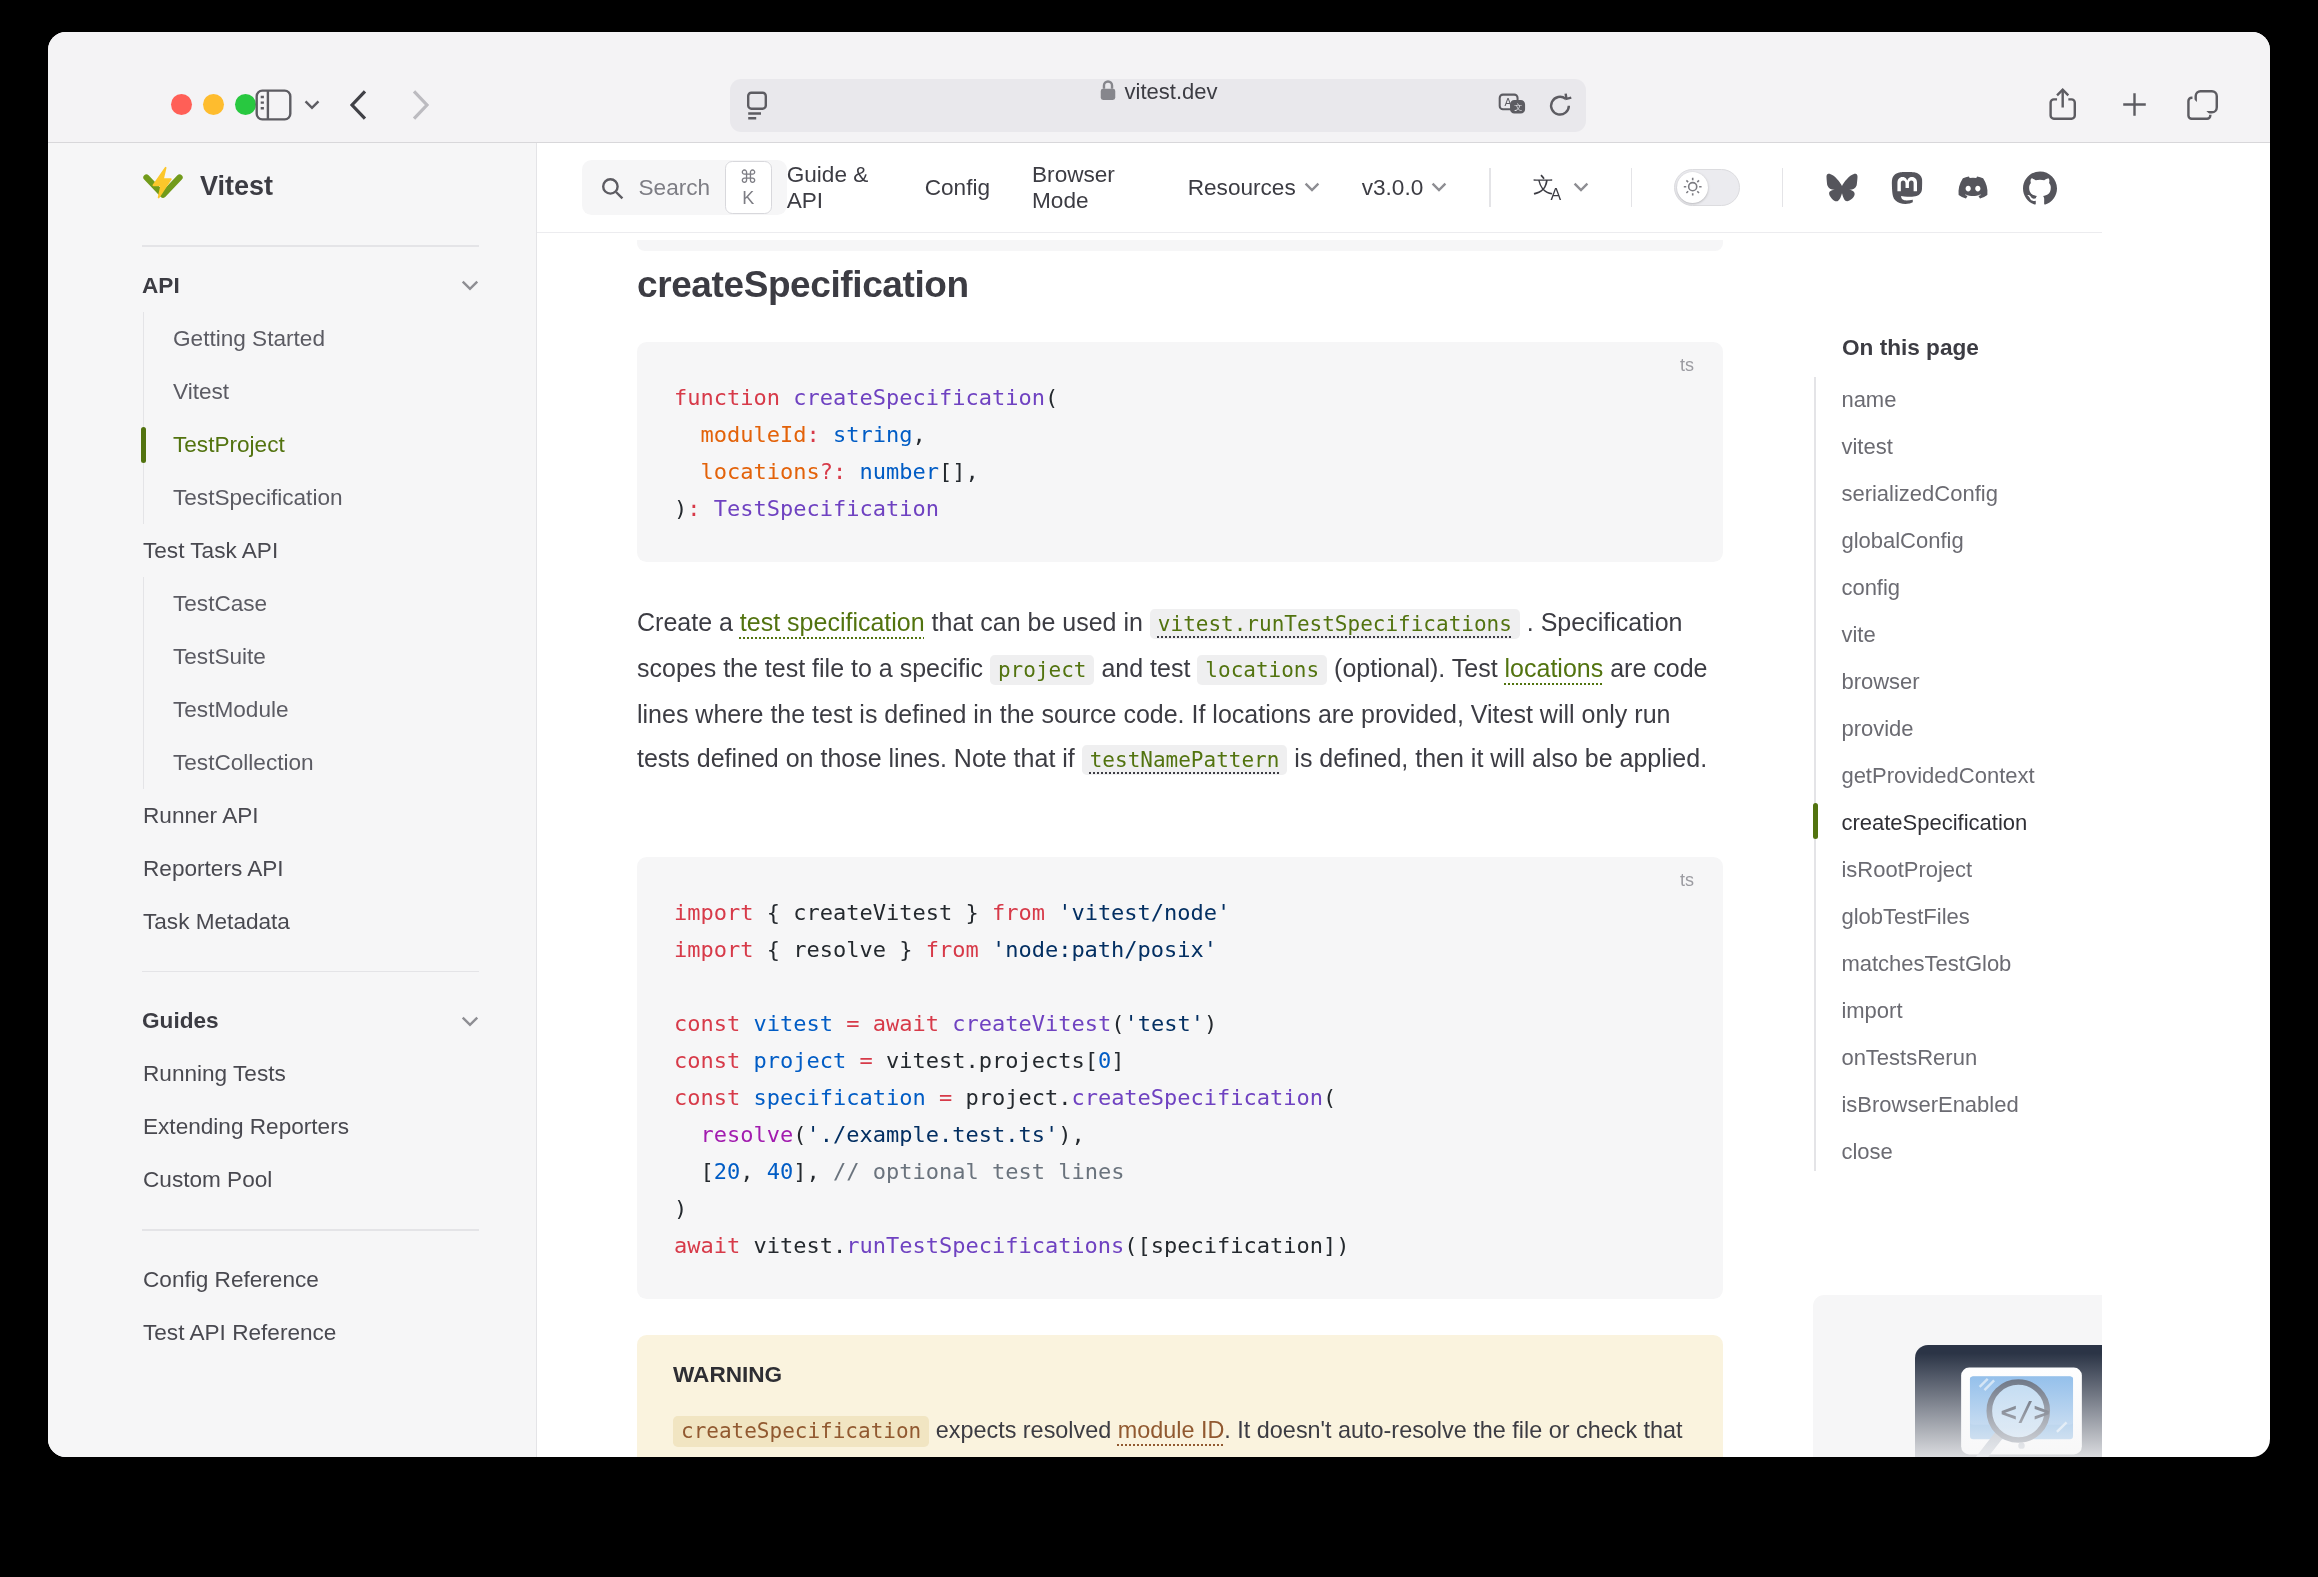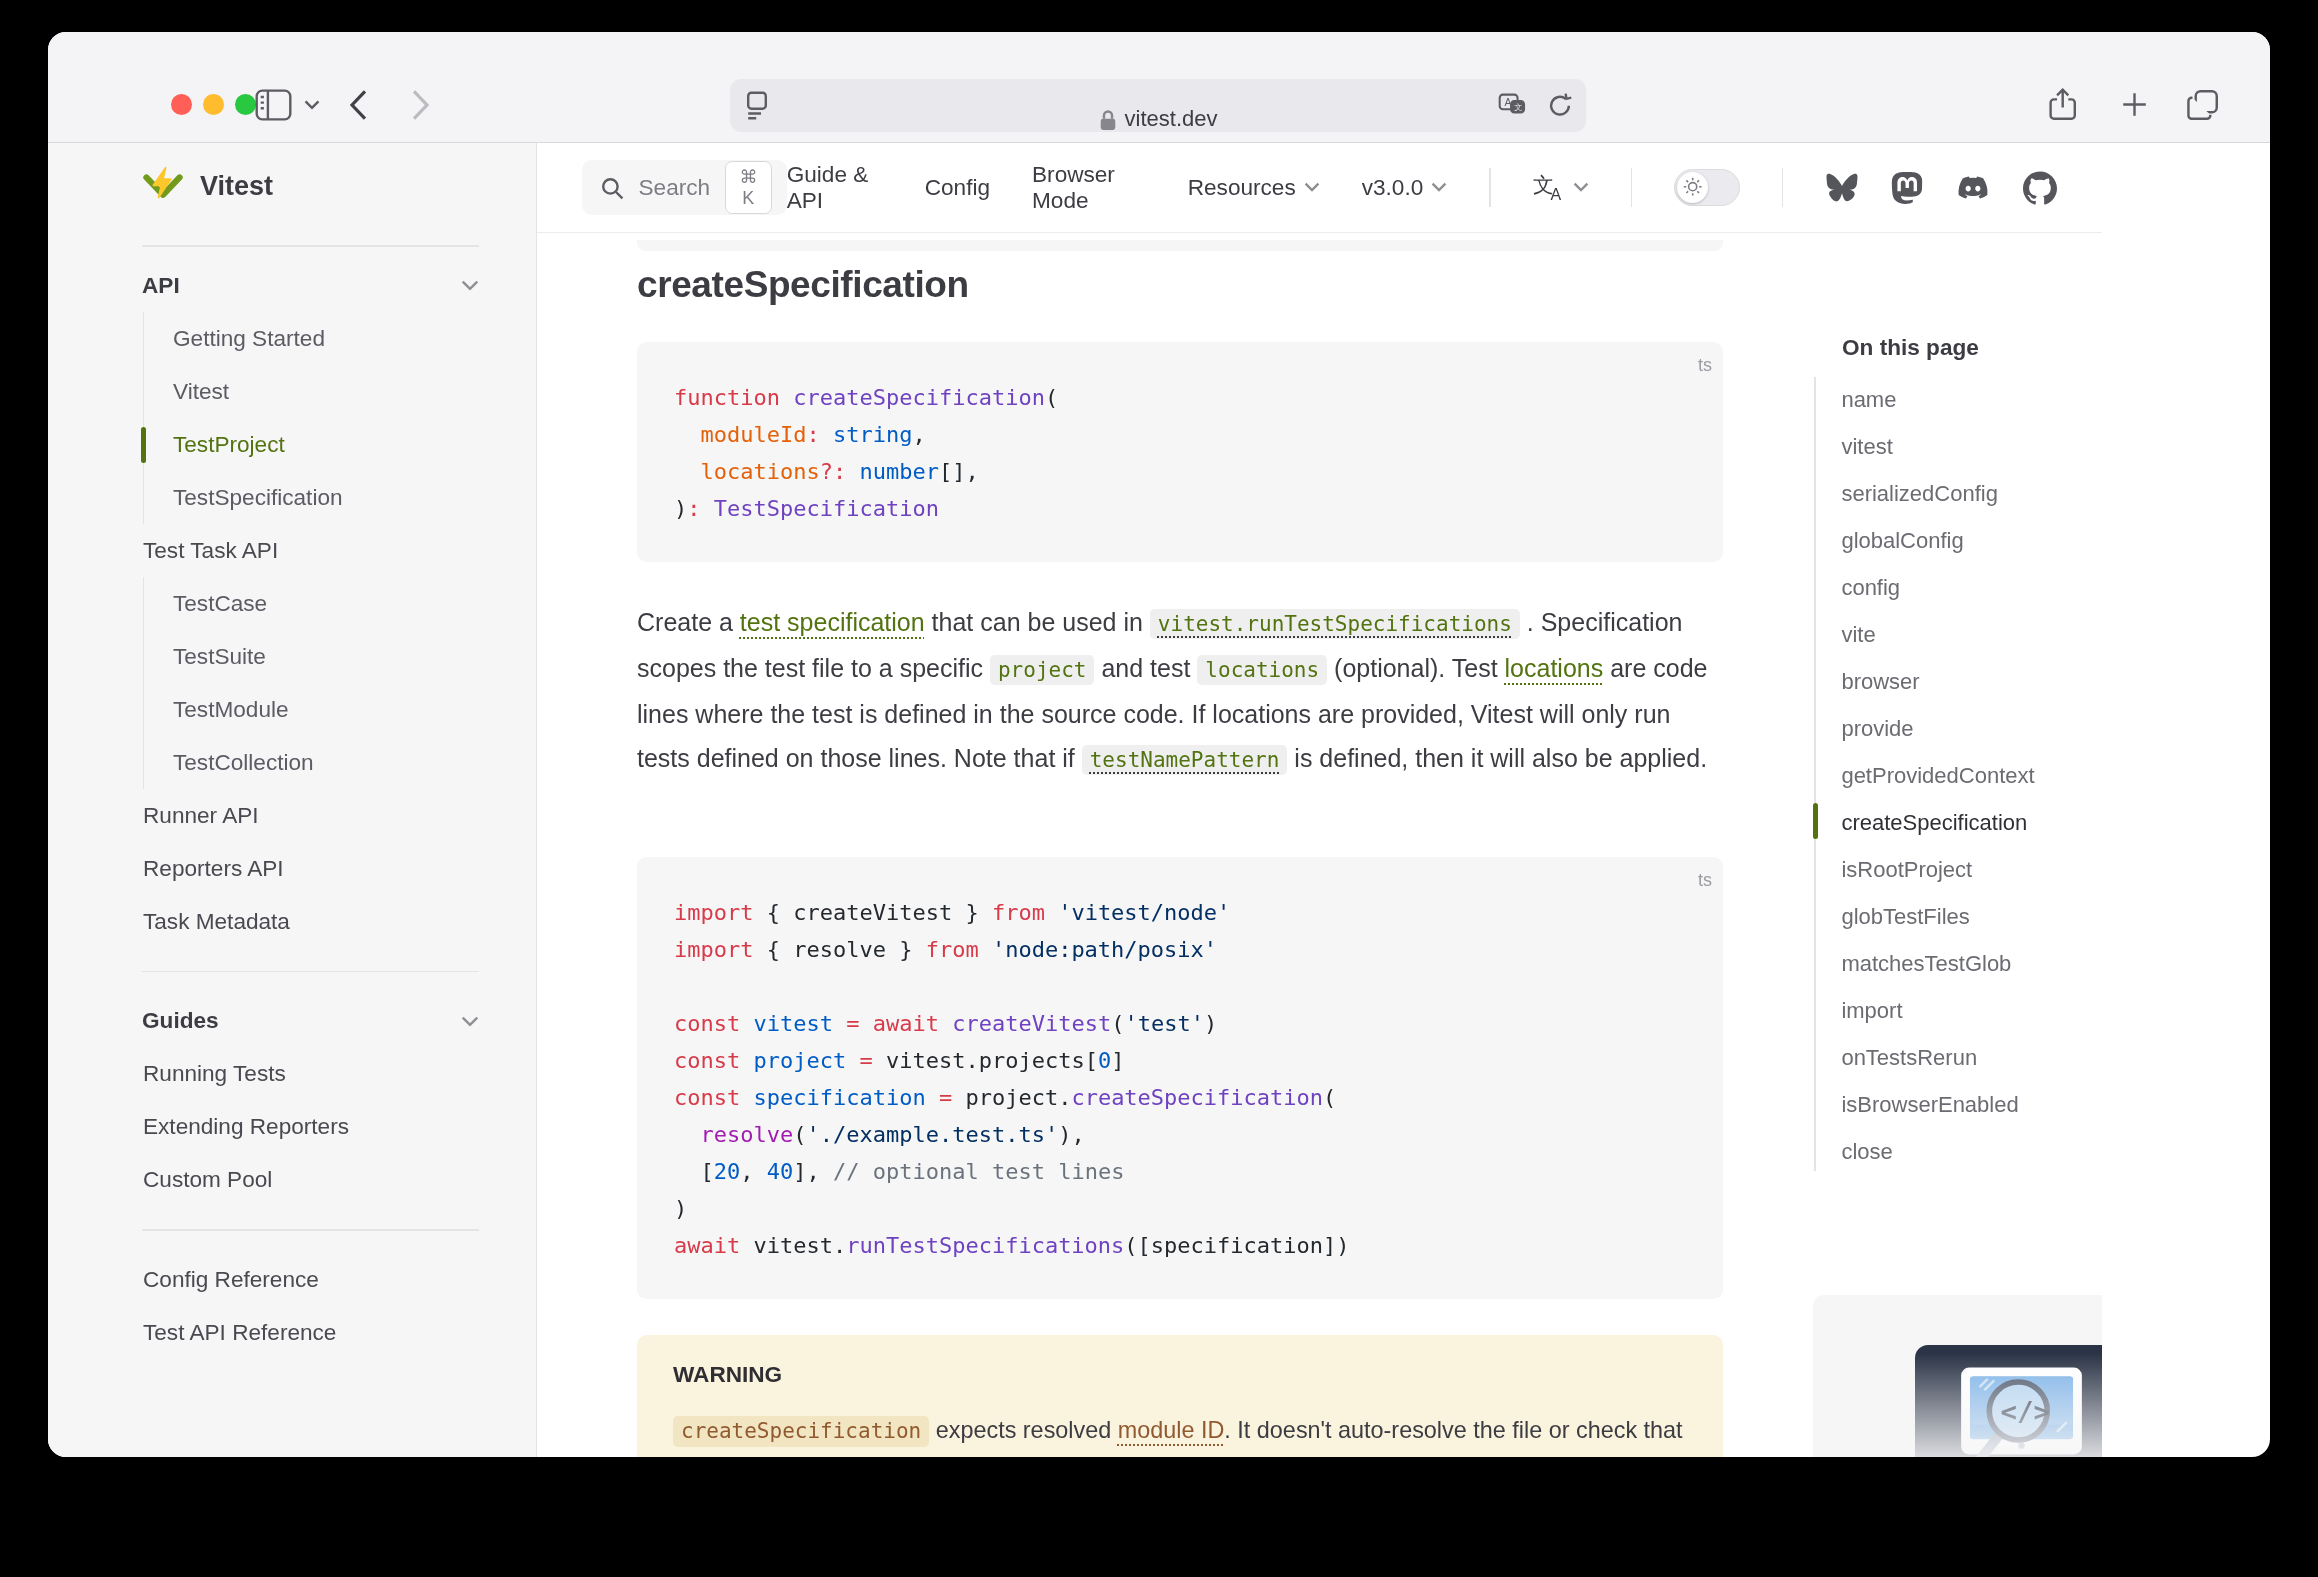--- a/index.html
+++ b/index.html
@@ -12,21 +12,21 @@
   
   .chrome { position:absolute; left:0; top:0; width:100%; height:111px;
             background:#f4f3f5; border-bottom:1.6px solid #d8d7da; }
   .traffic { position:absolute; top:62px; width:21px; height:21px; border-radius:50%; }
   .chrome-ico { position:absolute; top:53px; height:39px; display:flex; align-items:center;
                 color:#5d5c62; }
   .urlbar { position:absolute; left:682px; top:47px; width:856px; height:53px;
             background:#e9e8ec; border-radius:11.3px; display:flex; align-items:center;
             padding:0 14.5px; color:#5d5c62; }
   .url-center { position:absolute; left:0; right:0; top:0; bottom:0; display:flex;
-                align-items:flex-end; justify-content:center; gap:8px; color:#3c3c43;
+                align-items:flex-start; justify-content:center; gap:8px; color:#3c3c43;
                 font-size:22px; }
   .url-right { position:absolute; right:13px; top:0; bottom:0; display:flex;
                align-items:center; gap:18px; }
 
   
   .site { position:absolute; left:0; top:111px; width:2054px; height:1314px; display:flex; }
   .sidebar { width:489px; height:100%; background:#f6f6f7; border-right:1.6px solid #e4e4e7;
              padding:0 0 0 0; position:relative; flex:none; }
   .logo-row { position:absolute; left:94px; top:22.6px; display:flex; align-items:center; gap:16px; }
   .logo-text { font-size:27px; font-weight:700; color:#3c3c43; }
@@ -65,21 +65,21 @@
           align-items:center; justify-content:center; color:#7c7c82; }
   .social { display:flex; align-items:center; gap:32px; color:#55555c; }
 
   
   .doc-sliver { position:absolute; left:100px; top:97px; width:1086px; height:10.5px;
                 background:#f6f6f7; border-radius:0 0 8px 8px; }
   .doc-h1 { position:absolute; left:100px; top:121px; font-size:37px; font-weight:600;
             letter-spacing:-0.4px; color:#3c3c43; }
   .codeblock { position:absolute; left:100px; width:1086px; background:#f6f6f7;
                border-radius:9.7px; }
-  .codeblock .lang { position:absolute; right:11px; top:13px; font-size:18px; color:#9b9ba1; }
+  .codeblock .lang { position:absolute; right:29px; top:13px; font-size:18px; color:#9b9ba1; }
   .codeblock pre { font-family:"DejaVu Sans Mono", monospace; font-size:22px;
                    line-height:37px; padding:37px 37px 31px 37px; white-space:pre; }
   #code1 { top:199px; height:220px; }
   #code2 { top:714px; height:442px; }
   .para { position:absolute; left:100px; top:457px; width:1088px; font-size:25px;
           line-height:44px; color:#3c3c43; }
   .ilc { font-family:"DejaVu Sans Mono", monospace; font-size:21px;
          background:rgba(142,142,150,.14); border-radius:4.8px; padding:3.2px 8px;
          color:var(--brand); }
   a.doclink { color:var(--brand); text-decoration:underline dotted;

